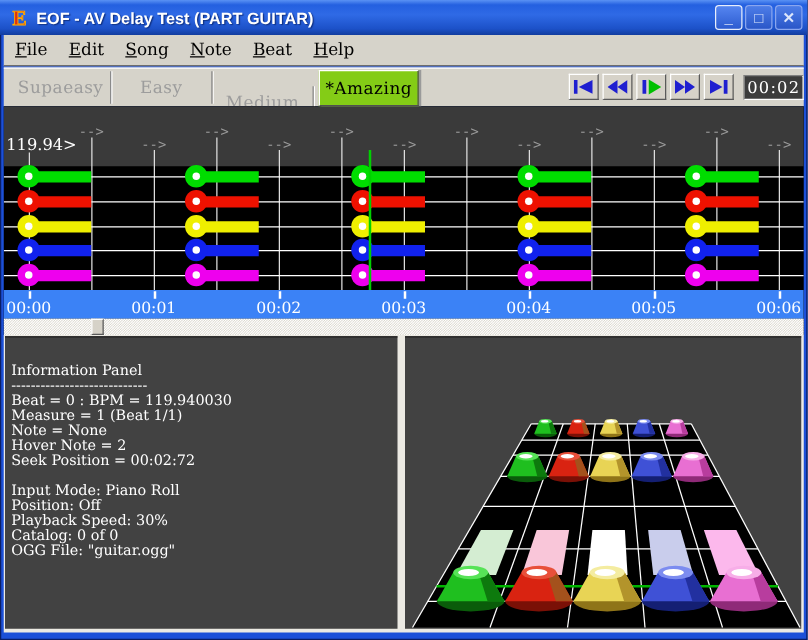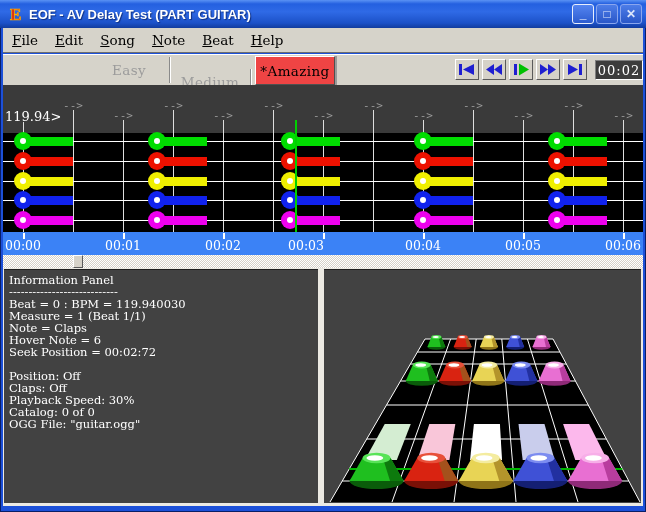--- a/index.html
+++ b/index.html
@@ -16,21 +16,21 @@
     font-family:"Liberation Sans",sans-serif;font-size:12px;font-weight:bold;color:#dce6fb;
     background:linear-gradient(180deg,#4d7de8,#2a57c8);border:1px solid #8aa6ee;}
   .winbtn.min{border:1px solid #e8eefc;background:linear-gradient(180deg,#5585f0,#2d5cd0);color:#fff;}
   
   .menubar{position:absolute;left:3px;top:28px;width:640px;height:25px;background:#d6d3ca;border-bottom:1px solid #6e6e6e;display:flex;align-items:center;gap:17px;padding:0 0 0 9px;font-size:13.5px;color:#000;}
   .menu-item{cursor:default;}
   .menu-item u{text-decoration:underline;}
   
   .toolbar{position:absolute;left:3px;top:54px;width:640px;height:31px;background:#d6d3ca;border-top:1px solid #fff;}
   .tab{position:absolute;top:2px;height:26px;display:flex;align-items:center;justify-content:center;font-size:13.5px;letter-spacing:.4px;color:#9c9c9c;border-right:1px solid #8a8a8a;box-shadow:1px 0 0 #fff;}
-  .tab.active{top:1px;height:29px;background:#ef4444;color:#000;border:1px solid #505050;border-left:1px solid #fff;border-top:1px solid #fff;box-shadow:2px 0 0 #9a9a9a;z-index:2;}
+  .tab.active{top:1px;height:29px;background:#84cc16;color:#000;border:1px solid #505050;border-left:1px solid #fff;border-top:1px solid #fff;box-shadow:2px 0 0 #9a9a9a;z-index:2;}
   .tbtn{position:absolute;top:4px;width:24px;height:21px;background:#d6d2c8;border-top:1px solid #fff;border-left:1px solid #fff;border-right:1px solid #5a5a5a;border-bottom:1px solid #5a5a5a;display:flex;align-items:center;justify-content:center;}
   .time-display{position:absolute;top:5px;left:592px;width:48px;height:20px;background:#3c3c3c;color:#fff;border-top:1px solid #808080;border-left:1px solid #808080;border-bottom:1px solid #fff;border-right:1px solid #fff;font-size:13px;display:flex;align-items:center;justify-content:center;letter-spacing:1px;}
   
   .pianoroll{position:absolute;left:3px;top:85px;width:640px;height:183px;background:#000;overflow:hidden;}
   .pr-header{position:absolute;left:0;top:0;width:640px;height:48px;background:#3a3a3a;}
   .pr-timeline{position:absolute;left:0;top:147px;width:640px;height:23px;background:#3b82f6;overflow:hidden;}
   .bpm-label{position:absolute;left:2px;top:24px;color:#fff;font-size:13px;}
   .beatline{position:absolute;width:1px;background:#dedede;}
   .arrow{position:absolute;width:26px;text-align:center;color:#9a9a9a;font-family:"DejaVu Sans Mono",monospace;font-size:11px;line-height:10px;}
   .stringline{position:absolute;left:0;width:640px;height:1px;background:#fff;}
@@ -39,21 +39,21 @@
   .notedot{position:absolute;width:6px;height:6px;border-radius:50%;background:#fff;left:6px;top:6px;}
   .seekline{position:absolute;width:2px;background:#00d000;}
   .tick{position:absolute;top:1px;width:2px;height:6px;background:#fff;}
   .ticklabel{position:absolute;top:6px;transform:translateX(-50%);color:#fff;font-size:12.5px;white-space:nowrap;}
   .pr-scroll{position:absolute;left:0;top:170px;width:640px;height:13px;background:#fff;
     background-image:linear-gradient(45deg,#d6d2c8 25%,transparent 25%,transparent 75%,#d6d2c8 75%),linear-gradient(45deg,#d6d2c8 25%,transparent 25%,transparent 75%,#d6d2c8 75%);
     background-size:2px 2px;background-position:0 0,1px 1px;}
   .scroll-thumb{position:absolute;top:0;width:10px;height:13px;background:#d6d2c8;border-top:1px solid #fff;border-left:1px solid #fff;border-right:1px solid #5a5a5a;border-bottom:1px solid #5a5a5a;}
   
   .bottom{position:absolute;left:3px;top:268px;width:640px;height:238px;background:#eceae3;}
-  .info-panel{position:absolute;left:1px;top:1px;width:314px;height:234px;background:#424242;border-top:1px solid #1e1e1e;color:#fff;font-size:11.5px;line-height:12px;padding:4px 0 0 5px;overflow:hidden;}
+  .info-panel{position:absolute;left:1px;top:1px;width:314px;height:234px;background:#424242;border-top:1px solid #1e1e1e;color:#fff;font-size:11.5px;line-height:12px;padding:20px 0 0 5px;overflow:hidden;}
   .preview-panel{position:absolute;left:321px;top:1px;width:317px;height:234px;background:#424242;border-top:1px solid #1e1e1e;overflow:hidden;}
   .preview-panel svg{display:block;}
 </style>
 </head>
 <body>
 
 <div class="window">
 
   <div class="titlebar">
     <svg class="app-icon" viewBox="0 0 18 18">
@@ -72,20 +72,21 @@
       <span class="menu-item"><u>E</u>dit</span>
       <span class="menu-item"><u>S</u>ong</span>
       <span class="menu-item"><u>N</u>ote</span>
       <span class="menu-item"><u>B</u>eat</span>
       <span class="menu-item"><u>H</u>elp</span>
     </div>
 
   <div class="toolbar">
     <div></div>
     <div class="time-display">00:02</div>
+  <div class="tab" style="left: 6px; width: 80px;">Supaeasy</div>
       <div class="tab" style="left: 86px; width: 81px;">Easy</div>
       <div class="tab" style="left: 167px; width: 81px; margin-top: 12px;">Medium</div>
       <div class="tab active" style="left: 252px; width: 80px;">*Amazing</div>
       <div class="tbtn" style="left: 452px;">
         <svg width="16" height="13" viewBox="0 0 16 13">
           <rect x="0" y="1" width="3" height="11" fill="#1f1fd0"></rect>
           <polygon points="15,1 15,12 4,6.5" fill="#1f1fd0"></polygon>
         </svg>
       </div>
       <div class="tbtn" style="left: 479px;">
@@ -253,45 +254,45 @@
         <div class="seekline" style="left: 292px; top: 35px; height: 112px; background: rgb(0, 208, 0);"></div>
       </div>
     <div class="pr-timeline">
         <div class="tick" style="left: 20px;"></div>
         <div class="ticklabel" style="left: 20px;">00:00</div>
         <div class="tick" style="left: 120px;"></div>
         <div class="ticklabel" style="left: 120px;">00:01</div>
         <div class="tick" style="left: 220px;"></div>
         <div class="ticklabel" style="left: 220px;">00:02</div>
         <div class="tick" style="left: 320px;"></div>
-        <div class="ticklabel" style="left: 303px;">00:03</div>
+        <div class="ticklabel" style="left: 320px;">00:03</div>
         <div class="tick" style="left: 420px;"></div>
         <div class="ticklabel" style="left: 420px;">00:04</div>
         <div class="tick" style="left: 520px;"></div>
         <div class="ticklabel" style="left: 520px;">00:05</div>
         <div class="tick" style="left: 620px;"></div>
         <div class="ticklabel" style="left: 620px;">00:06</div>
       </div>
     <div class="pr-scroll">
       <div class="scroll-thumb" style="left: 70px;"></div>
     </div>
   </div>
 
   <div class="bottom">
     <div class="info-panel">
         <div>Information Panel</div>
         <div>----------------------------</div>
         <div>Beat = 0 : BPM = 119.940030</div>
         <div>Measure = 1 (Beat 1/1)</div>
-        <div>Note = Claps</div>
-        <div>Hover Note = 6</div>
+        <div>Note = None</div>
+        <div>Hover Note = 2</div>
         <div>Seek Position = 00:02:72</div>
         <div>&nbsp;</div>
+        <div>Input Mode: Piano Roll</div>
         <div>Position: Off</div>
-        <div>Claps: Off</div>
         <div>Playback Speed: 30%</div>
         <div>Catalog: 0 of 0</div>
         <div>OGG File: "guitar.ogg"</div>
       </div>
     <div class="preview-panel">
       <svg width="317" height="234" viewBox="0 0 317 234">
           <polygon points="101,69 229,69 316,232 6,232" fill="#000"></polygon>
           <line x1="101" y1="69" x2="6" y2="232" stroke="#fff" stroke-width="1"></line>
           <line x1="126.6" y1="69" x2="68" y2="232" stroke="#fff" stroke-width="1"></line>
           <line x1="152.2" y1="69" x2="130" y2="232" stroke="#fff" stroke-width="1"></line>

